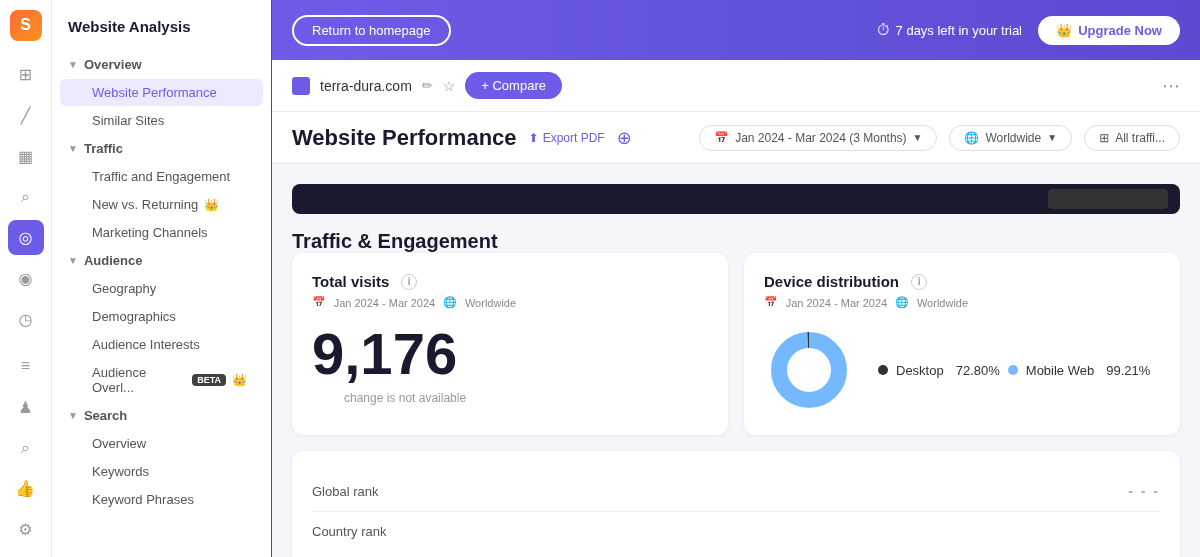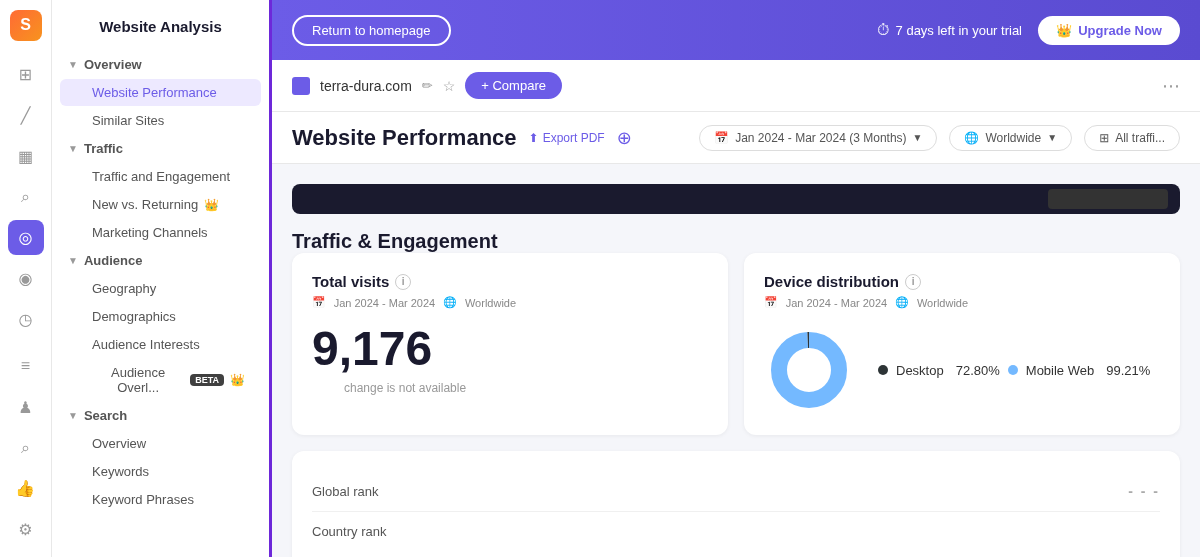--- a/index.html
+++ b/index.html
@@ -36,24 +36,23 @@
     .icon-sidebar .nav-icon.active {
       background: #6c5ce7;
       color: white;
     }
     .icon-sidebar .spacer { flex: 1; }
 
     
     .nav-panel {
       width: 220px;
       background: #fff;
-      border-right: 3px solid #6d28d9;
+      border-right: 1px solid #6d28d9;
       overflow-y: auto;
       padding: 10px 0;
-      text-align: center;
     }
     .nav-panel .app-title {
       font-size: 15px;
       font-weight: 700;
       color: #1a1a2e;
       padding: 8px 16px 16px;
     }
     .nav-section-header {
       display: flex; align-items: center; gap: 6px;
       padding: 6px 16px;
@@ -232,38 +231,38 @@
       border-radius: 12px;
       padding: 20px;
       flex: 1;
       box-shadow: 0 1px 4px rgba(0,0,0,0.06);
     }
 
     .card-title {
       font-size: 15px;
       font-weight: 600;
       color: #1a1a2e;
-      display: flex; align-items: center; gap: 6px;
+      display: flex; align-items: center; gap: 12px;
       margin-bottom: 6px;
     }
     .info-icon {
       width: 16px; height: 16px;
       border-radius: 50%;
       border: 1px solid #ccc;
       display: inline-flex; align-items: center; justify-content: center;
       font-size: 10px; color: #999; cursor: pointer;
     }
     .card-meta {
       display: flex; align-items: center; gap: 8px;
       font-size: 11px; color: #888;
       margin-bottom: 16px;
     }
 
     .big-number {
-      font-size: 48px;
+      font-size: 58px;
       font-weight: 700;
       color: #1a1a2e;
       line-height: 1;
       margin-bottom: 8px;
     }
     .change-text {
       font-size: 12px;
       color: #999;
       margin-left: 32px;
     }

